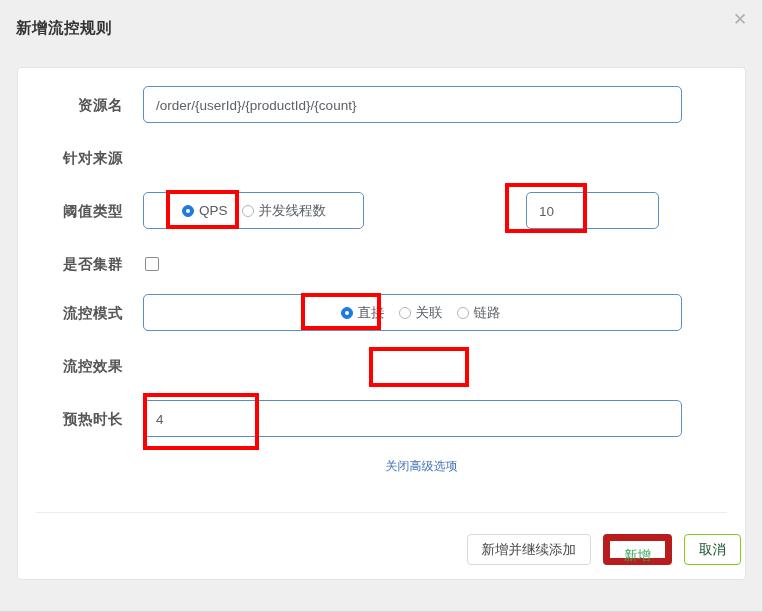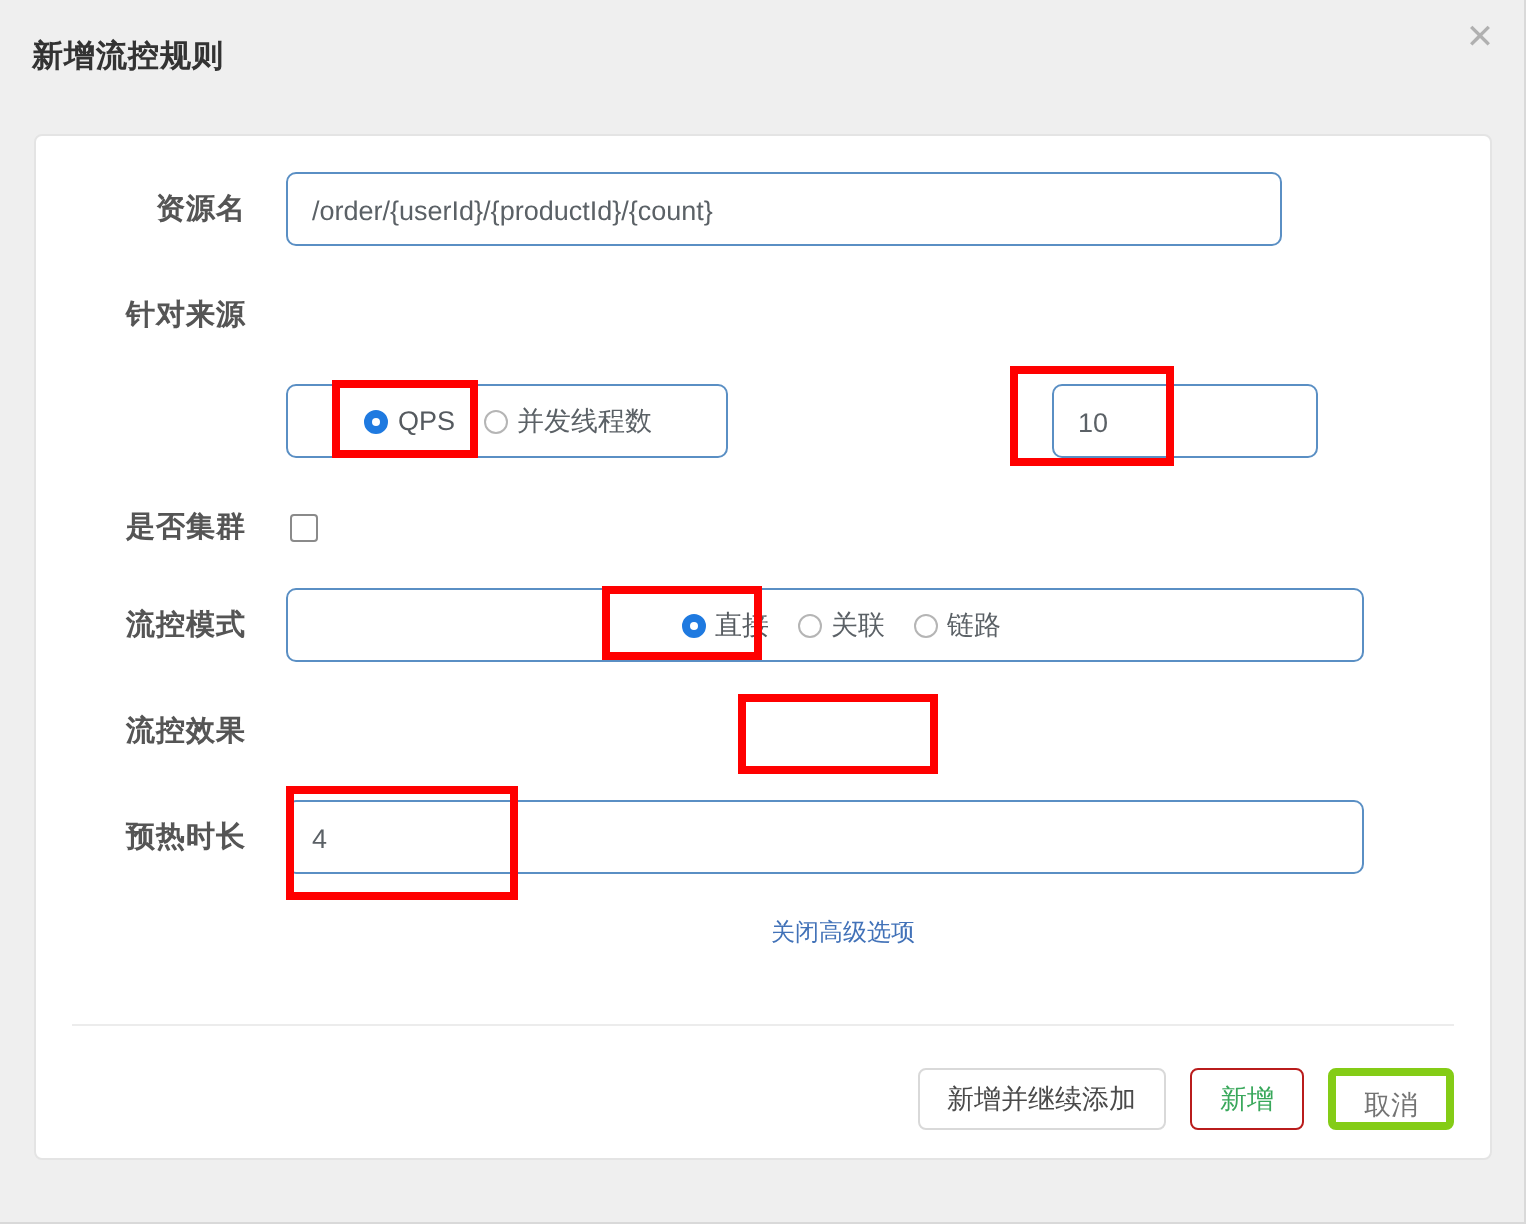--- a/index.html
+++ b/index.html
@@ -212,44 +212,45 @@
   #footer {
     position: absolute;
     left: 0;
     top: 461px;
     width: 709px;
     height: 40px;
     display: flex;
     justify-content: flex-end;
     align-items: center;
     gap: 12px;
+    padding-left: 14px;
   }
   .btn {
     box-sizing: border-box;
     height: 31px;
     padding: 0 14px;
     border-radius: 4px;
     font-size: 13.5px;
     line-height: 29px;
     background: #ffffff;
     cursor: pointer;
     white-space: nowrap;
     text-align: center;
   }
   .btn-default {
     border: 1px solid #d9d9d9;
     color: #4a4a4a;
   }
   .btn-success {
-    border: 1px solid #b91c1c;
+    border: 7px solid #b91c1c;
     color: #39a85b;
   }
   .btn-danger {
-    border: 4px solid #84cc16;
-    color: #737373;
+    border: 1px solid #84cc16;
+    color: #14532d;
   }
 
   
   .annot {
     position: absolute;
     box-sizing: border-box;
     border: 4px solid #ff0000;
     pointer-events: none;
     z-index: 30;
     background: transparent;
@@ -262,30 +263,31 @@
 
   <div id="dialog-header">
     <div id="dialog-title">新增流控规则</div>
     <div id="close-btn">✕</div>
   </div>
 
   <div id="card">
 
     <div class="form-row" style="top:18px;">
       <div class="form-label">资源名</div>
-      <div class="field-box" style="left:125px; width:498px;">
+      <div class="field-box" style="left:125px; width:539px;">
         <div class="field-text">/order/{userId}/{productId}/{count}</div>
       </div>
     </div>
 
     <div class="form-row" style="top:71px;">
       <div class="form-label">针对来源</div>
     </div>
 
     <div class="form-row" style="top:124px;">
+      <div class="form-label">阈值类型</div>
       <div class="radio-group" style="left:125px; width:221px;">
         <div class="radio-inner left">
           <div class="radio-opt selected">
             <span class="radio-circle"></span>
             <span class="radio-label">QPS</span>
           </div>
           <div class="radio-opt">
             <span class="radio-circle"></span>
             <span class="radio-label">并发线程数</span>
           </div>

